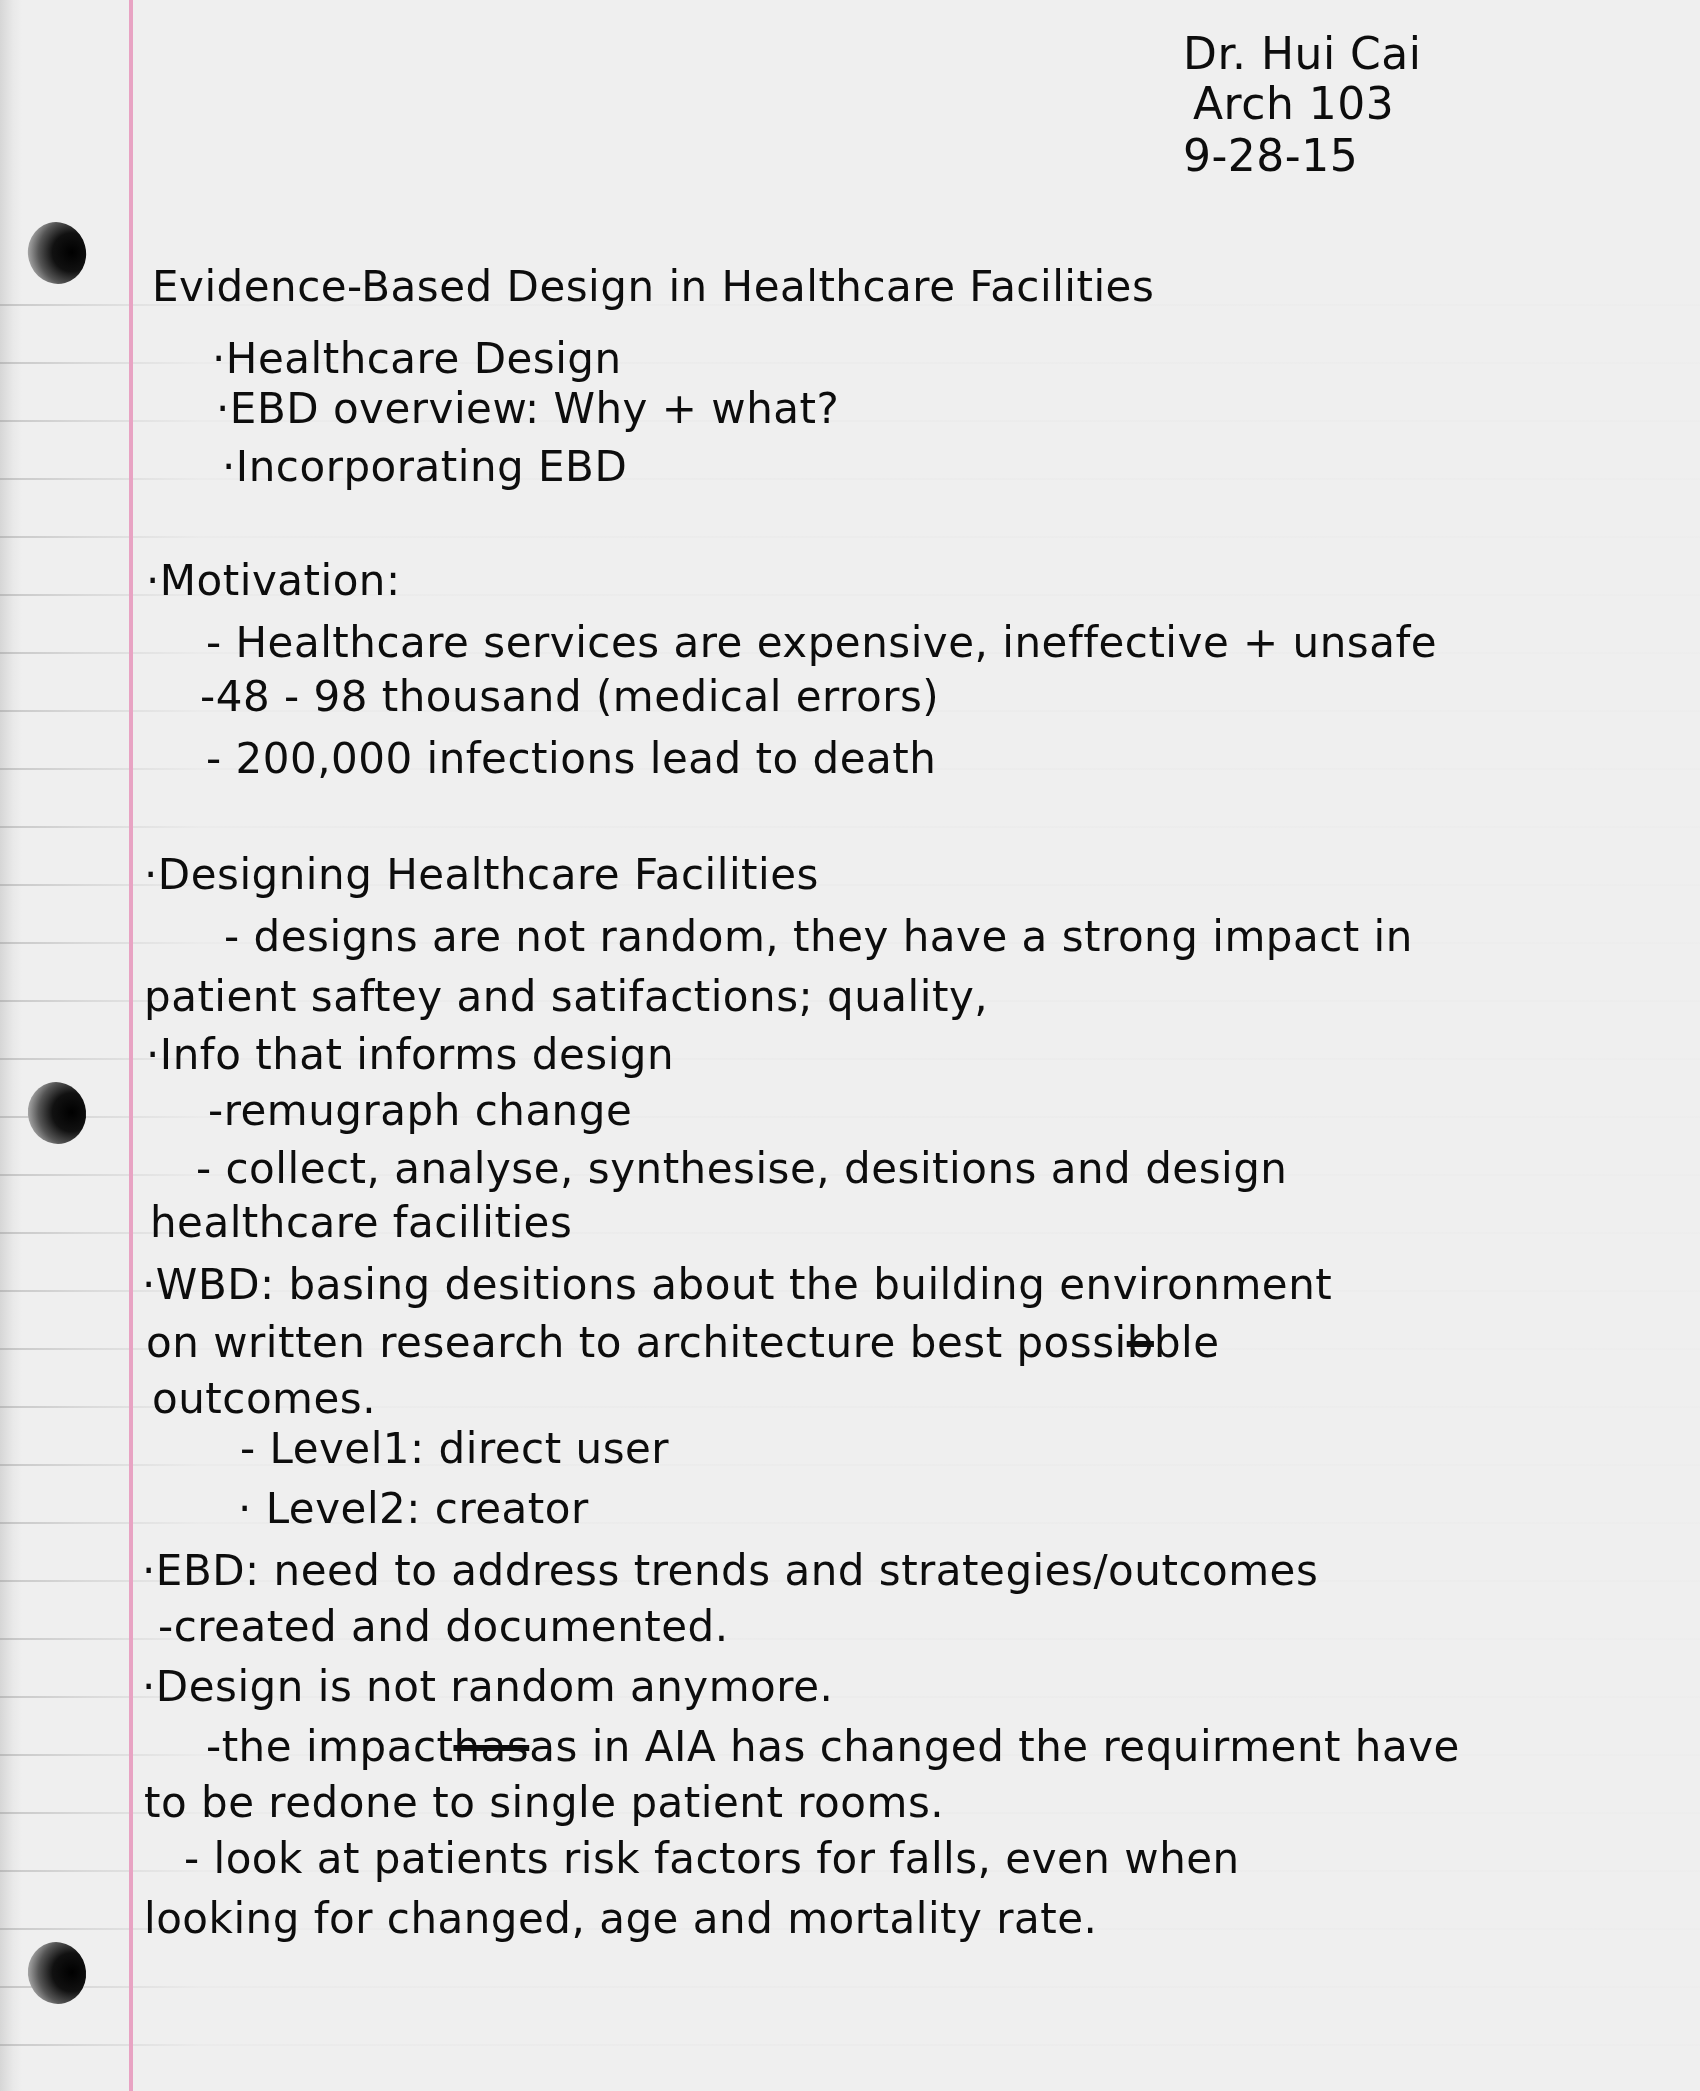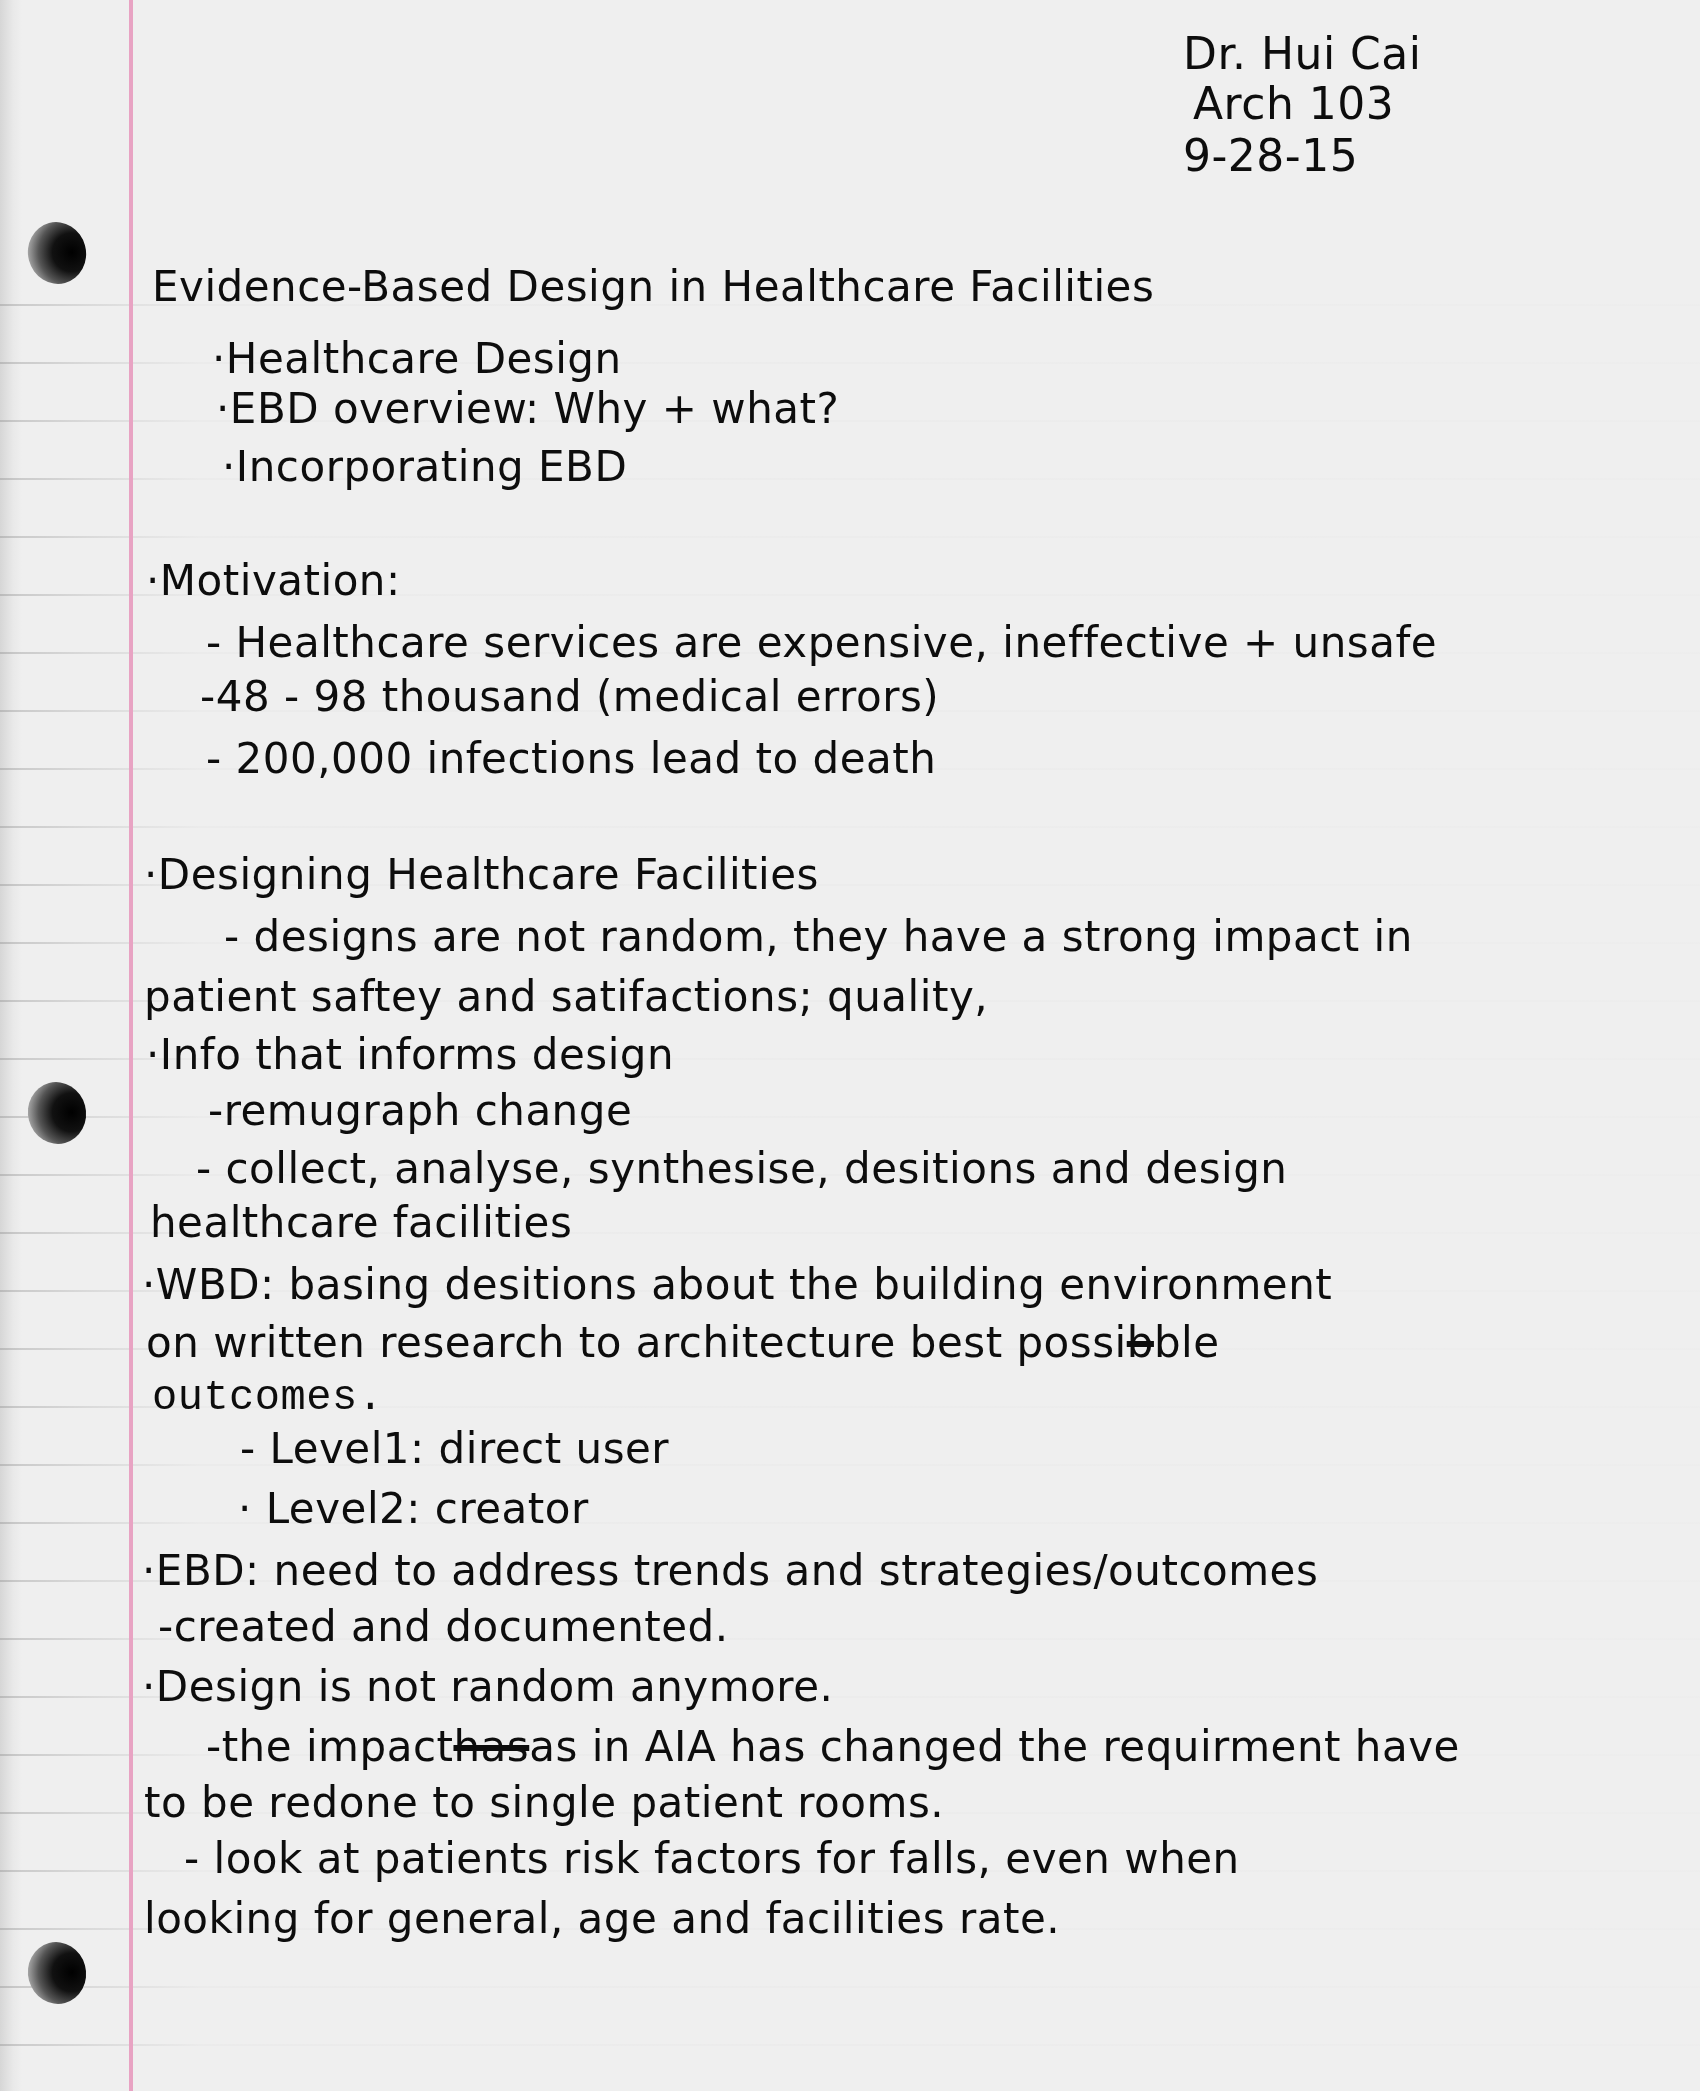--- a/index.html
+++ b/index.html
@@ -133,27 +133,27 @@
 
   <div class="hw l1" style="left:146px; top:1030px;">·Info that informs design</div>
   <div class="hw l1" style="left:200px; top:1086px;margin-left:8px;">-remugraph change</div>
   <div class="hw l1" style="left:196px; top:1144px;">- collect, analyse, synthesise, desitions and design</div>
   <div class="hw l1" style="left:150px; top:1198px;">healthcare facilities</div>
 
   <div class="hw l1" style="left:142px; top:1260px;">·WBD: basing desitions about the building environment</div>
   <div class="hw l1" style="left:146px; top:1318px;">
     <span>on written research to architecture best possi</span><span class="strike">b</span><span>ble</span>
   </div>
-  <div class="hw l1" style="left:152px; top:1374px;font-family:Liberation Mono, monospace;">outcomes.</div>
+  <div class="hw l1" style="left:152px; top:1374px;">outcomes.</div>
   <div class="hw l1" style="left:240px; top:1424px;">- Level1: direct user</div>
   <div class="hw l1" style="left:238px; top:1484px;">· Level2: creator</div>
 
   <div class="hw l1" style="left:142px; top:1546px;">·EBD: need to address trends and strategies/outcomes</div>
   <div class="hw l1" style="left:158px; top:1602px;">-created and documented.</div>
 
   <div class="hw l1" style="left:142px; top:1662px;text-align:center;">·Design is not random anymore.</div>
   <div class="hw l1" style="left:206px; top:1722px;">
     <span>-the impact</span><span class="strike">has</span><span>as in AIA has changed the requirment have</span>
   </div>
   <div class="hw l1" style="left:144px; top:1778px;">to be redone to single patient rooms.</div>
   <div class="hw l1" style="left:184px; top:1834px;">- look at patients risk factors for falls, even when</div>
-  <div class="hw l1" style="left:144px; top:1894px;">looking for general, age and facilities rate.</div>
+  <div class="hw l1" style="left:144px; top:1894px;">looking for changed, age and mortality rate.</div>
 </div>
 
 </body></html>

